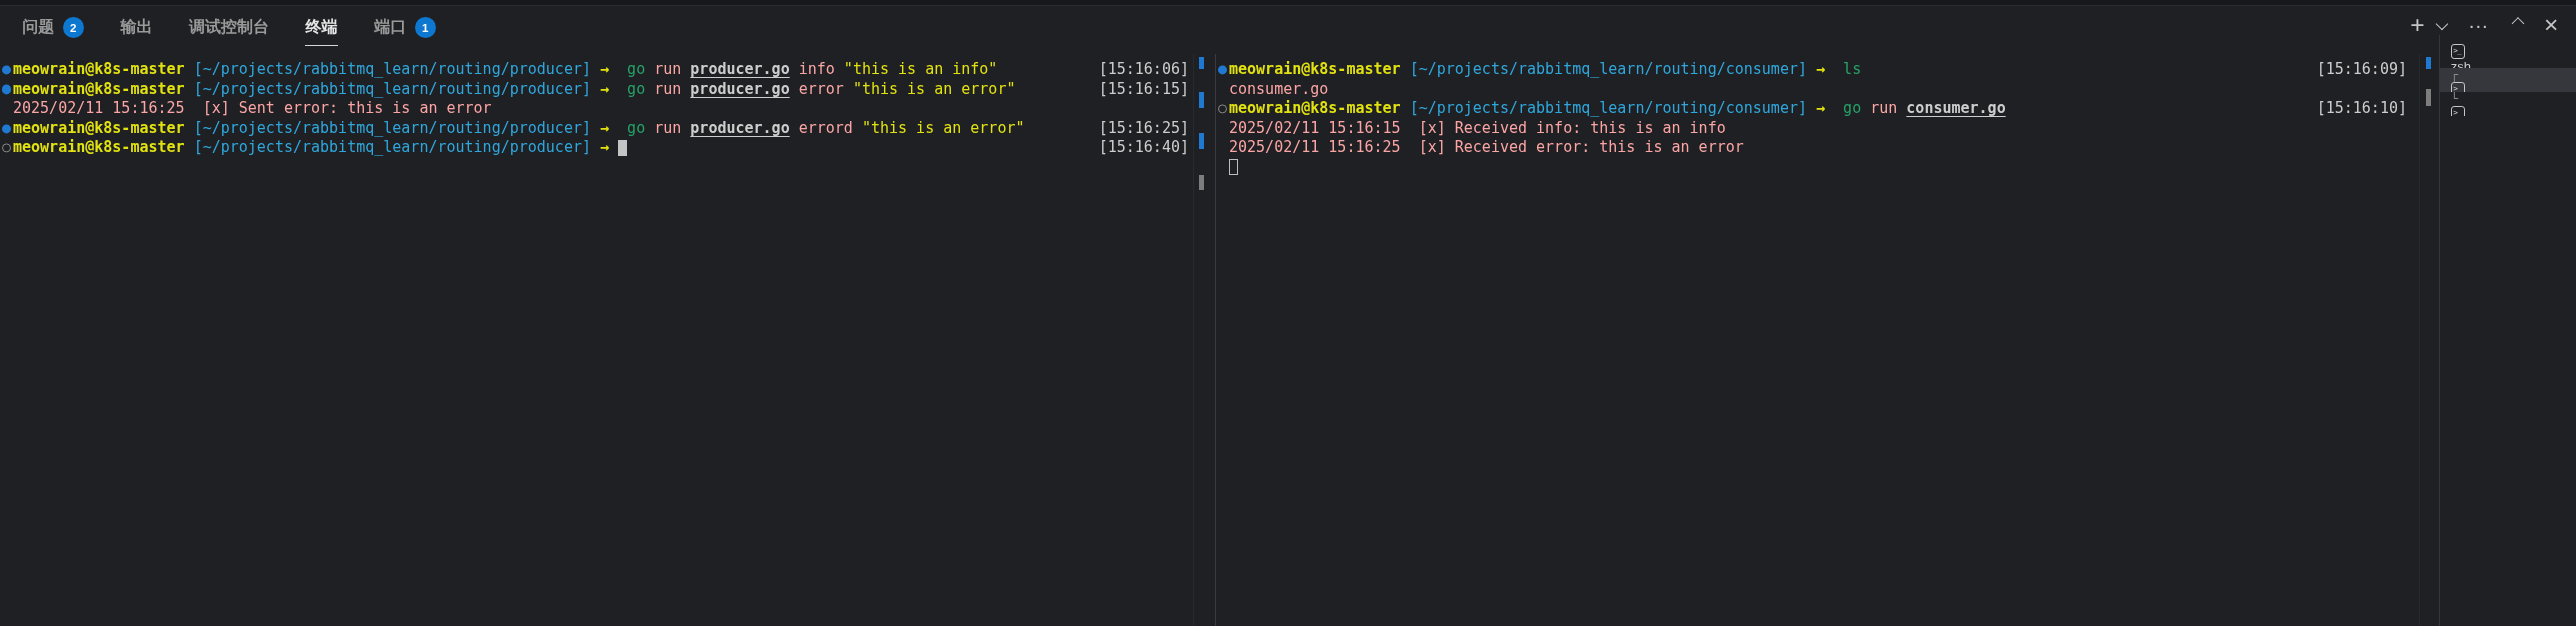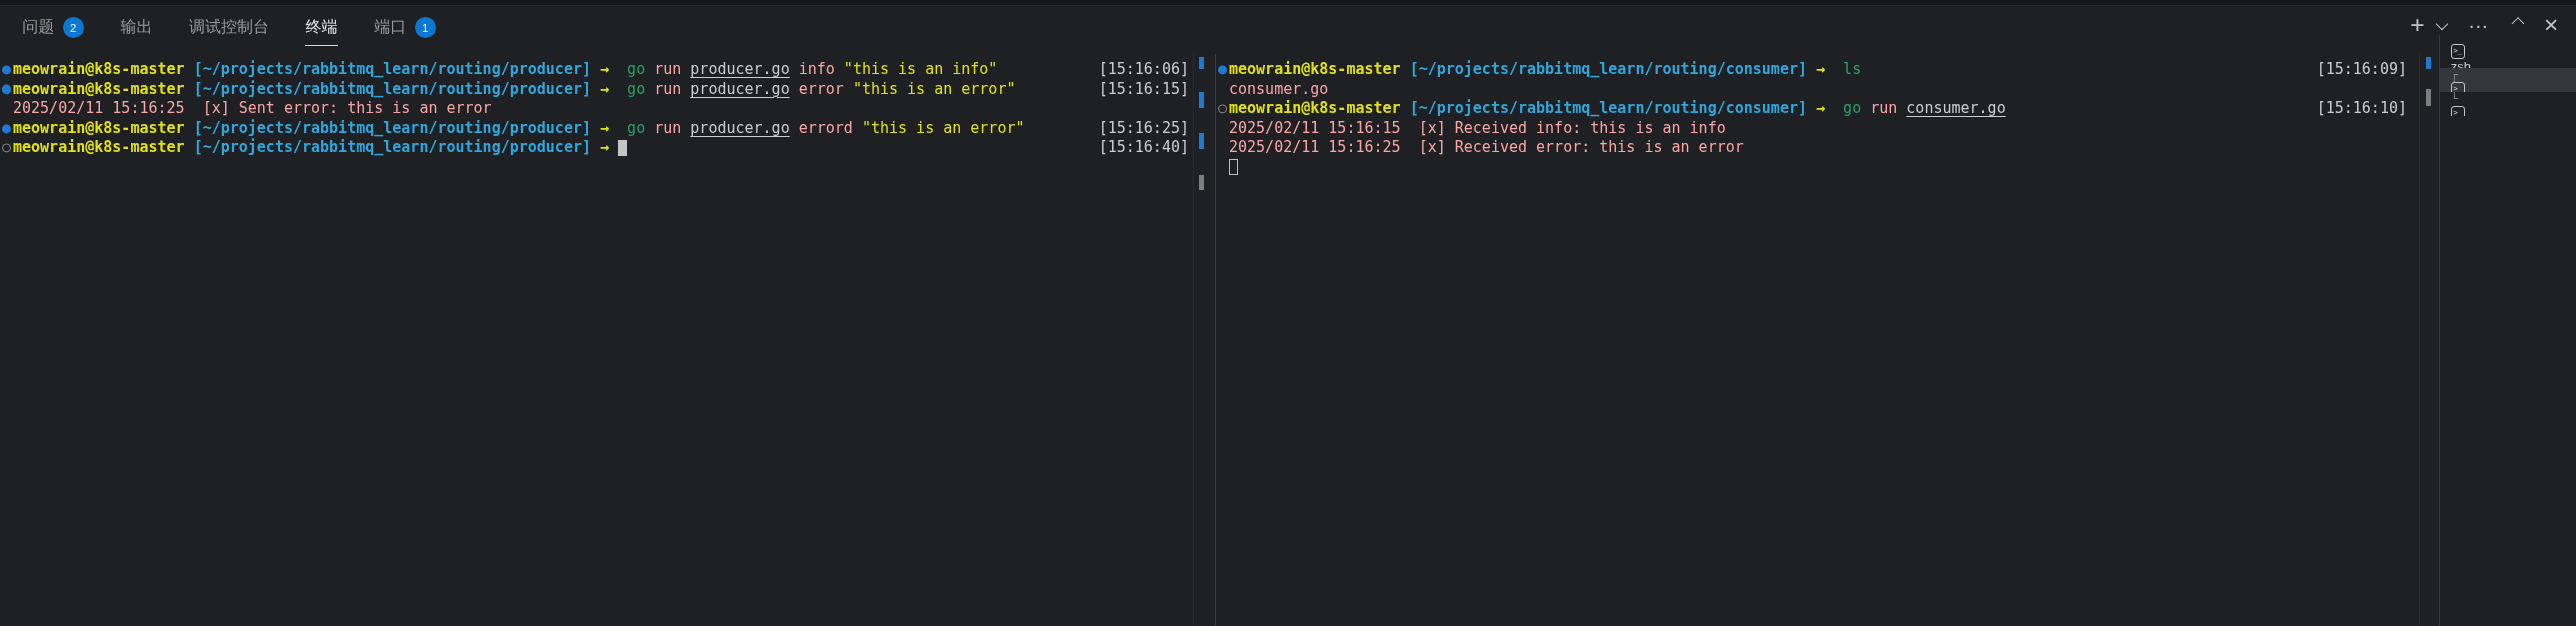--- a/index.html
+++ b/index.html
@@ -6,21 +6,21 @@
   body{
     width:2576px;height:627px;overflow:hidden;position:relative;
     background:#1f2023;
     font-family:"Liberation Sans","DejaVu Sans",sans-serif;
     -webkit-font-smoothing:antialiased;
   }
   
   .topstrip{position:absolute;top:0;left:0;right:0;height:5.4px;background:#17181b;border-bottom:0.8px solid #2a2b2f;}
 
   
-  .tabs{position:absolute;top:7.7px;left:21.5px;height:45px;display:flex;gap:35px;align-items:center;font-size:16px;color:#9a9a9a;}
+  .tabs{position:absolute;top:7.7px;left:21.5px;height:45px;display:flex;gap:35px;align-items:center;font-size:16px;color:#9a9a9a;font-weight:bold;}
   .tab{position:relative;display:flex;align-items:center;gap:8.5px;padding:4.6px 0.8px 9.2px;cursor:default;white-space:nowrap;}
   .tab.active{color:#e6e6e6;text-align:right;}
   .tab.active::after{content:"";position:absolute;left:0;right:0;bottom:1.5px;height:1.5px;background:#d7d7d7;}
   .badge{min-width:21px;height:21px;border-radius:10.8px;background:#0e78d0;color:#ffffff;font-size:11.5px;display:flex;align-items:center;justify-content:center;box-sizing:border-box;padding:0 3.1px;}
   .actions{position:absolute;top:12.3px;right:17px;display:flex;align-items:center;gap:20px;color:#c5c5c5;}
   .action{display:flex;align-items:center;justify-content:center;height:26px;min-width:15.4px;font-size:20px;line-height:1;}
   .action.glyph-plus{font-size:24.6px;font-weight:300;}
   .action.glyph-close{font-size:24.6px;font-weight:300;}
   .action.tight{margin-left:-12.3px;}
   .chev{width:7.7px;height:7.7px;border-right:1.5px solid #c5c5c5;border-bottom:1.5px solid #c5c5c5;display:inline-block;}
@@ -31,26 +31,26 @@
   .term{position:absolute;top:54px;bottom:0;font-family:"DejaVu Sans Mono","Liberation Mono",monospace;font-size:15px;line-height:19.6px;color:#cdcdcd;}
   #term-left{left:0;width:1215px;}
   #term-right{left:1216px;width:1222px;}
   .vdiv{position:absolute;top:54px;bottom:0;left:1215px;width:0.8px;background:#3a3b40;}
   .term-inner{padding-top:6.1px;}
   .tline{position:relative;height:19.6px;white-space:pre;padding-left:13px;}
   .bullet{position:absolute;left:2.3px;top:50%;transform:translateY(-50%);width:9.2px;height:9.2px;border-radius:50%;box-sizing:border-box;}
   .bullet.filled{background:#2079d0;}
   .bullet.hollow{border:1.5px solid #8a8a8a;}
   .c-user{color:#e2e210;font-weight:bold;}
-  .c-path{color:#2fa7dd;font-weight:bold;}
+  .c-path{color:#2fa7dd;font-weight:normal;}
   .c-arrow{color:#e2e210;font-weight:bold;}
   .c-green{color:#26a269;}
   .c-yellow{color:#e2e210;}
   .c-plain{color:#fca5a5;}
-  .c-file{color:#cdcdcd;text-decoration:underline;text-underline-offset:3.1px;text-decoration-thickness:0.8px;}
+  .c-file{color:#cdcdcd;text-decoration:underline;text-underline-offset:3.1px;text-decoration-thickness:0.8px;font-weight:bold;}
   .ts{position:absolute;top:0;color:#cdcdcd;}
   #term-left .ts{right:26px;}
   #term-right .ts{right:31px;}
   .cursor-block{display:inline-block;width:9.2px;height:16px;background:#c4c4c4;vertical-align:-3.1px;}
   .cursor-outline{display:inline-block;width:7px;height:14px;border:1.5px solid #bdbdbd;vertical-align:-3.1px;background:transparent;}
   .gutter-track{position:absolute;top:0;bottom:0;width:0.8px;background:#292a2e;}
   #term-left .gutter-track{right:21.5px;}
   #term-right .gutter-track{right:18.4px;}
   .gutter-mark{position:absolute;width:5.4px;}
   #term-left .gutter-mark{right:10.8px;}

